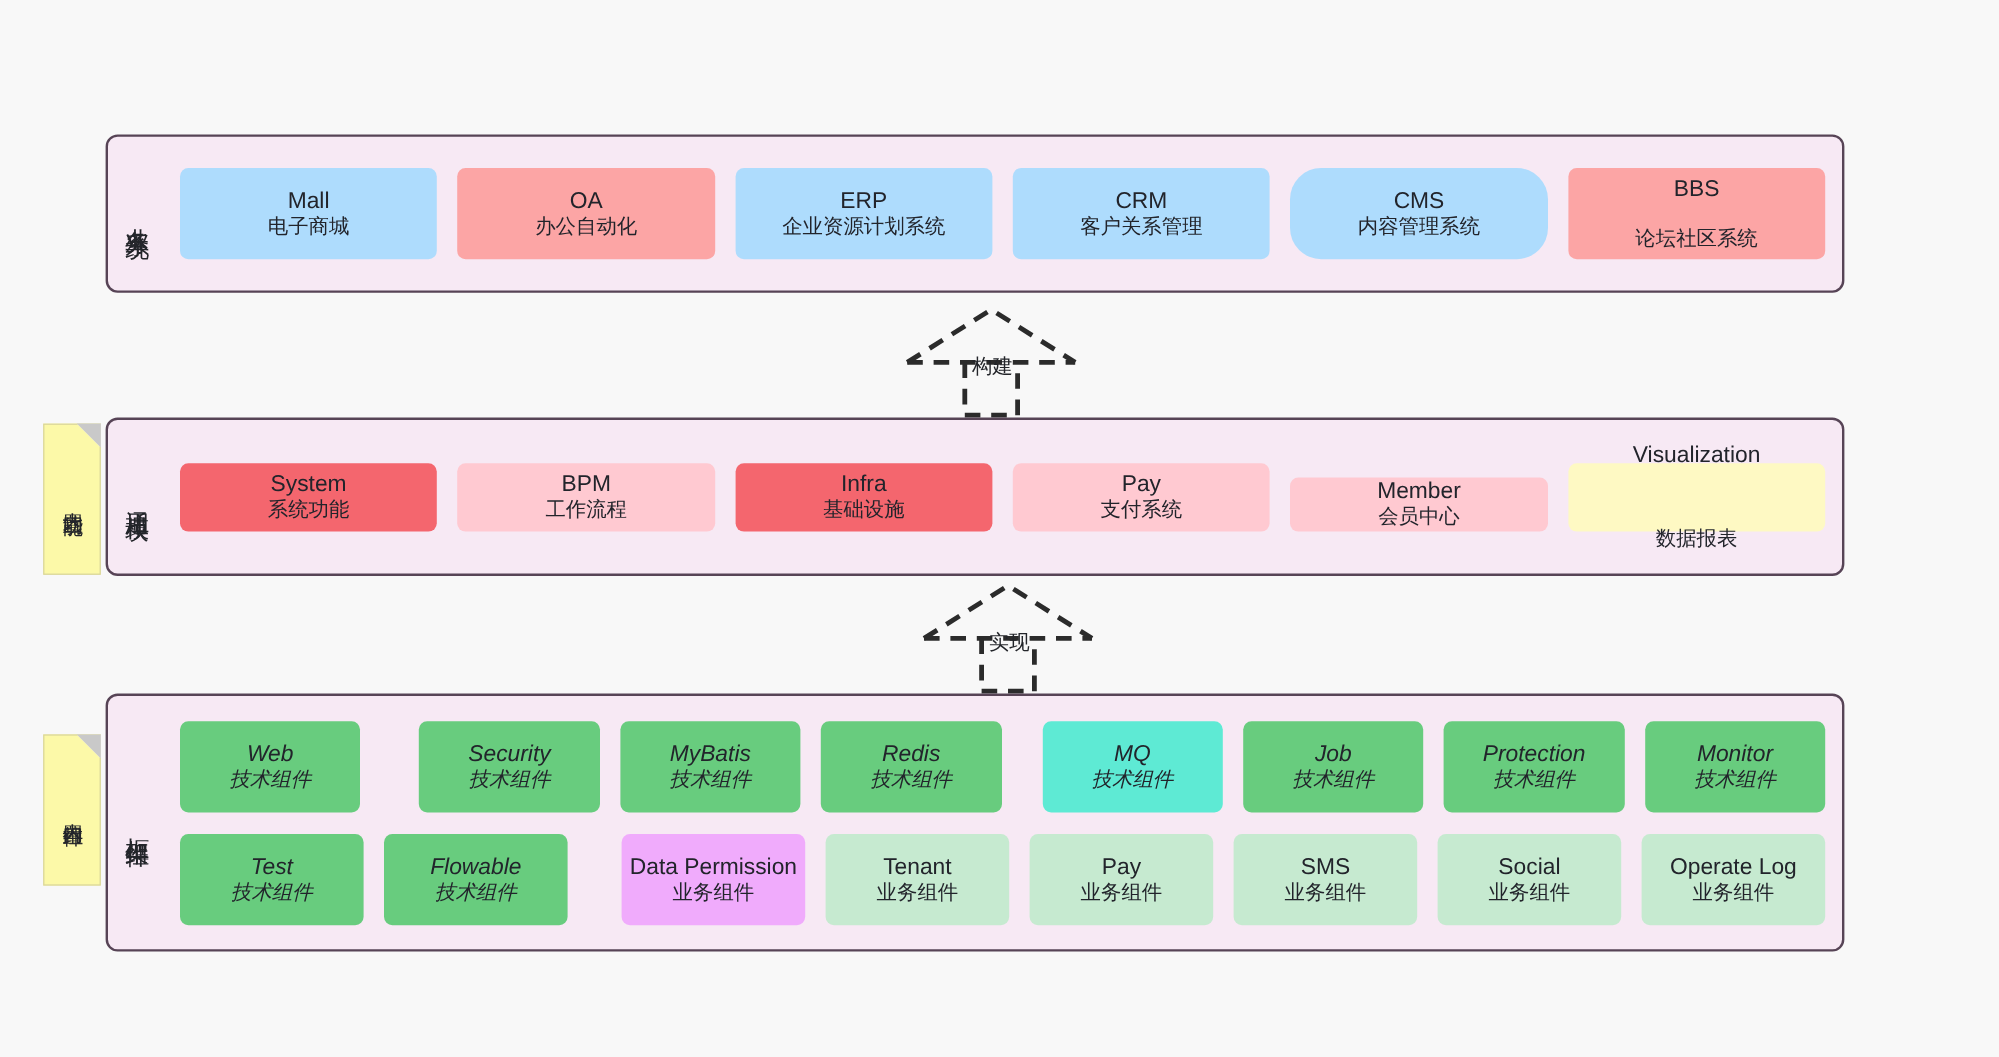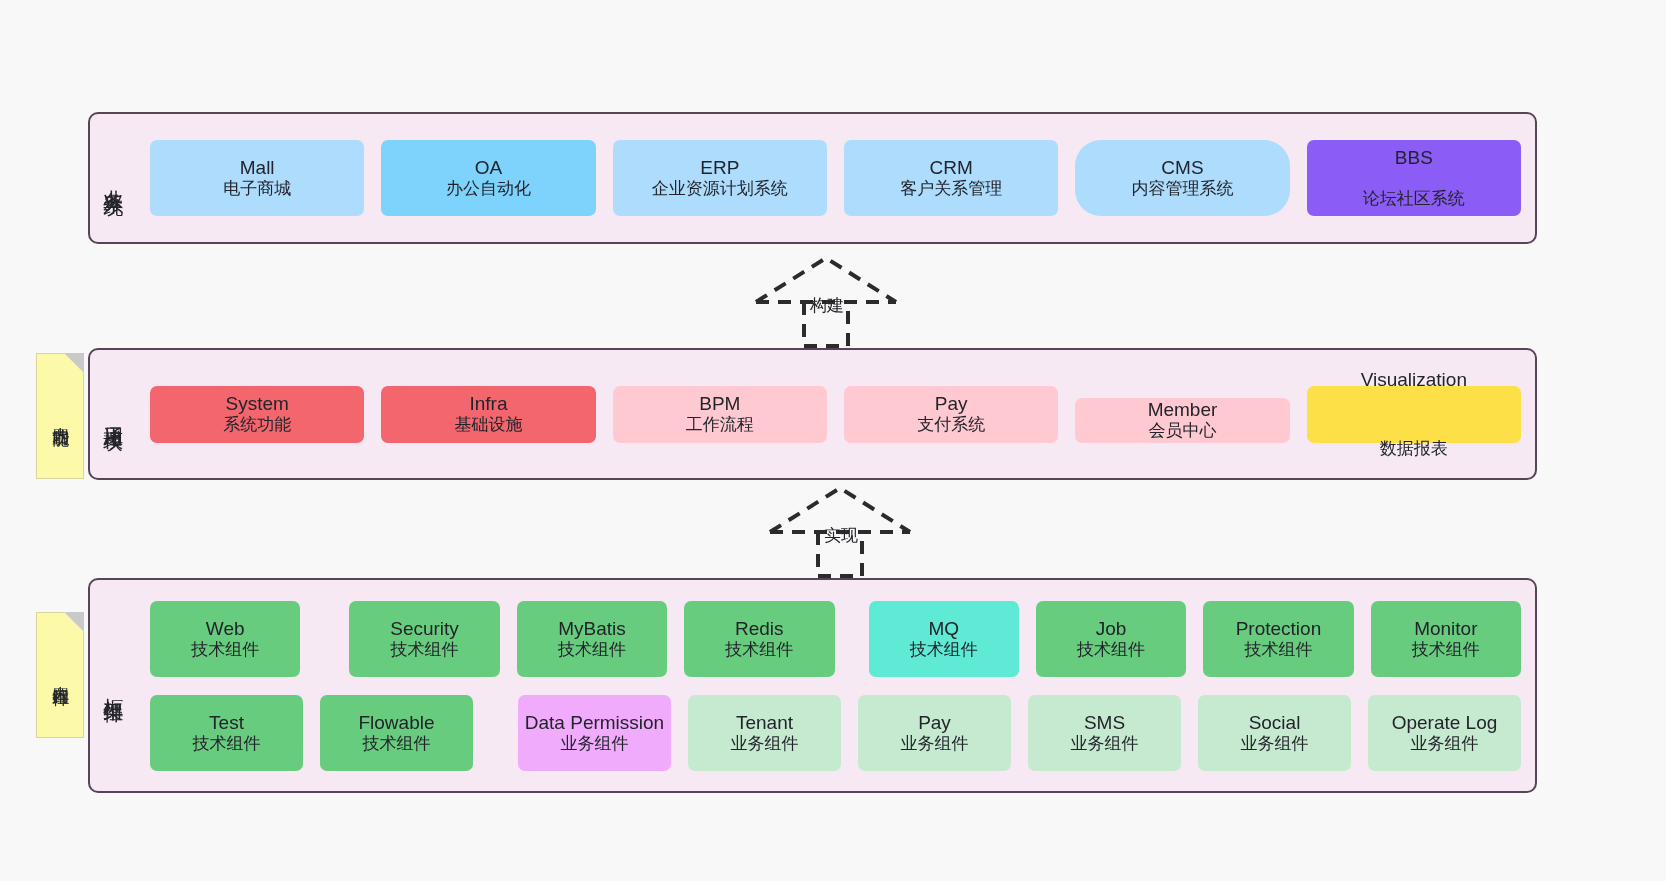--- a/index.html
+++ b/index.html
@@ -72,21 +72,21 @@
     line-height: 1.22;
     color: #22242b;
     padding: 4px 6px;
   }
   .node .n-title { font-size: 19px; }
   .node .n-sub   { font-size: 17px; }
 
   .blue       { background: #aedcfd; }
   .red        { background: #f4666e; }
   .pink       { background: #ffc9d1; }
-  .green      { background: #68cc7e; }
+  .green      { background: #68cc7e; font-style: italic; }
   .lightgreen { background: #c6ead0; }
 
   
   .note {
     position: absolute;
     width: 48px;
     background: #fcf9a8;
     border: 1px solid #d8d49a;
     display: flex;
     align-items: center;
@@ -150,37 +150,37 @@
 <div id="canvas">
 
   <div class="layer" id="layer-business">
     <div class="layer-label">业务系统</div>
     <div class="layer-body">
       <div class="row">
         <div class="node blue" style="background: rgb(174, 220, 253);">
           <span class="n-title">Mall</span>
           <span class="n-sub">电子商城</span>
         </div>
-        <div class="node blue" style="background: #7dd3fc;">
+        <div class="node blue" style="background: #fca5a5;">
           <span class="n-title">OA</span>
           <span class="n-sub">办公自动化</span>
         </div>
         <div class="node blue" style="background: rgb(174, 220, 253);">
           <span class="n-title">ERP</span>
           <span class="n-sub">企业资源计划系统</span>
         </div>
         <div class="node blue" style="background: rgb(174, 220, 253);">
           <span class="n-title">CRM</span>
           <span class="n-sub">客户关系管理</span>
         </div>
         <div class="node blue" style="background: rgb(174, 220, 253); border-radius: 26px;">
           <span class="n-title">CMS</span>
           <span class="n-sub">内容管理系统</span>
         </div>
-        <div class="node blue" style="background: #8b5cf6; gap: 20px;">
+        <div class="node blue" style="background: #fca5a5; gap: 20px;">
           <span class="n-title">BBS</span>
           <span class="n-sub">论坛社区系统</span>
         </div>
       </div>
     </div>
   </div>
 
   <div class="arrow" id="arrow-build">
     <svg width="144" height="92" viewBox="0 0 144 92" aria-hidden="true">
 
@@ -197,37 +197,37 @@
   </div>
 
   <div class="layer" id="layer-common">
     <div class="layer-label">通用模块</div>
     <div class="layer-body">
       <div class="row">
         <div class="node red" style="background: rgb(244, 102, 110);">
           <span class="n-title">System</span>
           <span class="n-sub">系统功能</span>
         </div>
+        <div class="node pink" style="background: rgb(255, 201, 209);">
+          <span class="n-title">BPM</span>
+          <span class="n-sub">工作流程</span>
+        </div>
         <div class="node red" style="background: rgb(244, 102, 110);">
           <span class="n-title">Infra</span>
           <span class="n-sub">基础设施</span>
         </div>
         <div class="node pink" style="background: rgb(255, 201, 209);">
-          <span class="n-title">BPM</span>
-          <span class="n-sub">工作流程</span>
-        </div>
-        <div class="node pink" style="background: rgb(255, 201, 209);">
           <span class="n-title">Pay</span>
           <span class="n-sub">支付系统</span>
         </div>
         <div class="node pink" style="background: rgb(255, 201, 209); margin-top: 12px;">
           <span class="n-title">Member</span>
           <span class="n-sub">会员中心</span>
         </div>
-        <div class="node pink" style="background: #fde047; gap: 48px;">
+        <div class="node pink" style="background: #fef9c3; gap: 48px;">
           <span class="n-title">Visualization</span>
           <span class="n-sub">数据报表</span>
         </div>
       </div>
     </div>
   </div>
 
   <div class="arrow" id="arrow-implement">
     <svg width="144" height="92" viewBox="0 0 144 92" aria-hidden="true">
       <path d="M 2 46 L 72 2 L 142 46" fill="none" stroke="#2b2b2b" stroke-width="4" stroke-dasharray="13 9" stroke-linecap="butt"></path>

